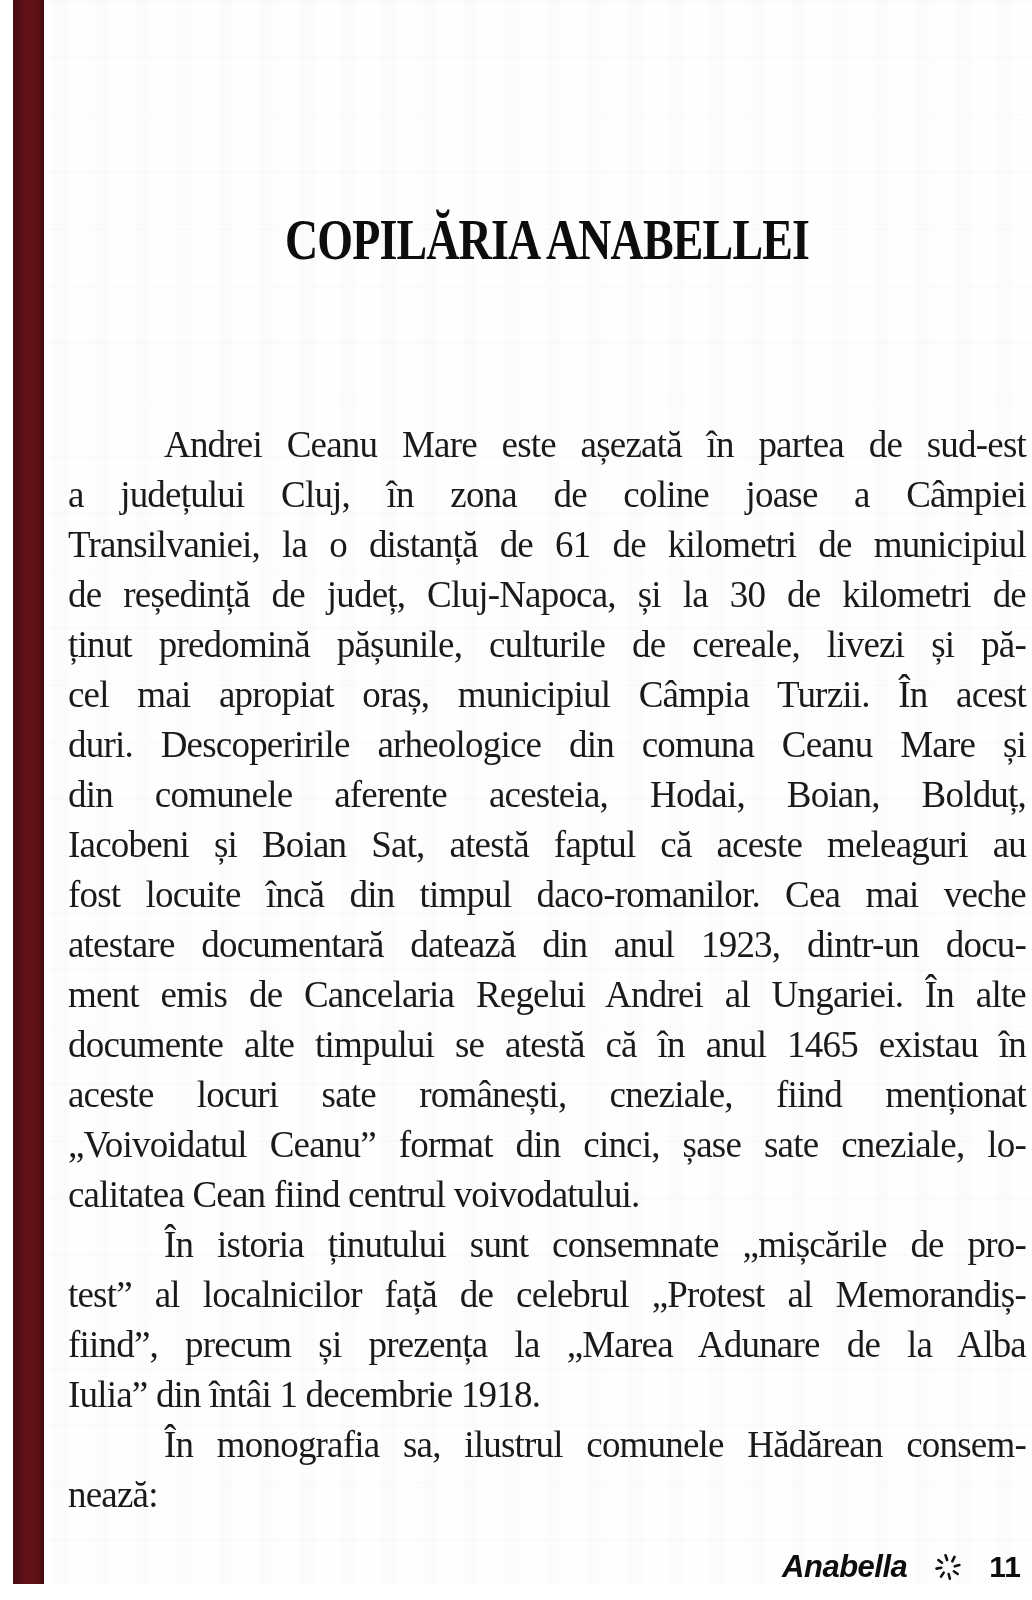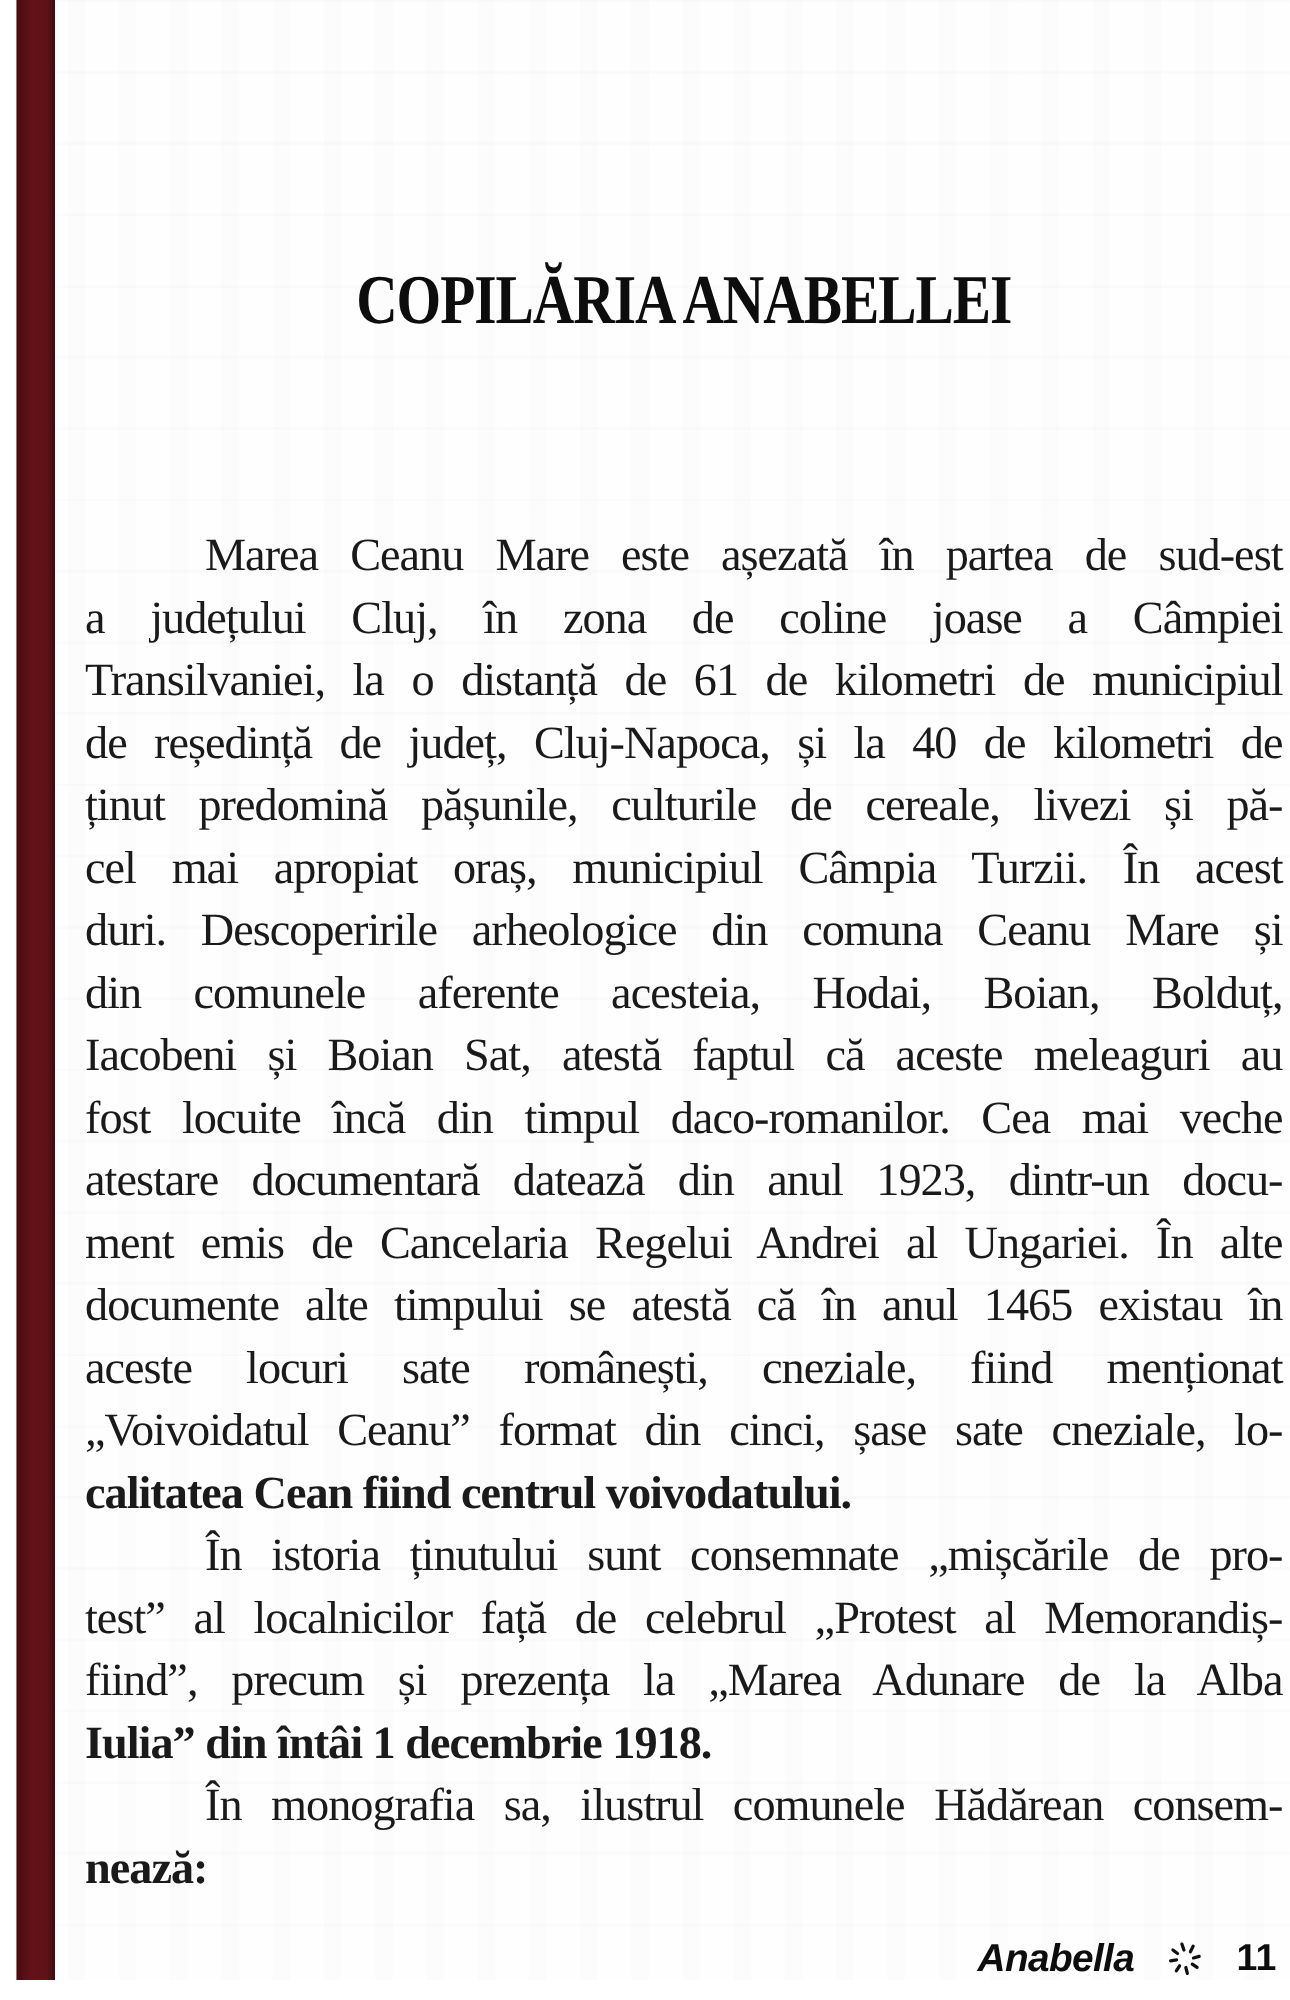--- a/index.html
+++ b/index.html
@@ -57,21 +57,21 @@
     width: 958px;
     font-size: 37px;
     line-height: 50px;
     letter-spacing: -0.8px;
     color: #1a1a1a;
   }
 
   .ln { height: 50px; }
   .jst { text-align: justify; text-align-last: justify; }
   .ind { padding-left: 96px; }
-  .plain { text-align: left; white-space: nowrap; font-weight: bold; }
+  .plain { text-align: left; white-space: nowrap; }
 
   .footer {
     position: absolute;
     top: 1549px;
     right: 24px;
     display: flex;
     align-items: center;
     gap: 20px;
     font-family: "Liberation Sans", sans-serif;
     color: #0d0d0d;
@@ -93,24 +93,24 @@
 
 <div class="page">
 
   <div class="scan-noise"></div>
 
   <div class="spine-strip"></div>
 
   <div class="chapter-title">COPILĂRIA ANABELLEI</div>
 
   <div class="body-text">
-    <div class="ln jst ind">Marea Ceanu Mare este așezată în partea de sud-est</div>
+    <div class="ln jst ind">Andrei Ceanu Mare este așezată în partea de sud-est</div>
     <div class="ln jst">a județului Cluj, în zona de coline joase a Câmpiei</div>
     <div class="ln jst">Transilvaniei, la o distanță de 61 de kilometri de municipiul</div>
-    <div class="ln jst">de reședință de județ, Cluj-Napoca, și la 40 de kilometri de</div>
+    <div class="ln jst">de reședință de județ, Cluj-Napoca, și la 30 de kilometri de</div>
     <div class="ln jst">ținut predomină pășunile, culturile de cereale, livezi și pă-</div>
     <div class="ln jst">cel mai apropiat oraș, municipiul Câmpia Turzii. În acest</div>
     <div class="ln jst">duri. Descoperirile arheologice din comuna Ceanu Mare și</div>
     <div class="ln jst">din comunele aferente acesteia, Hodai, Boian, Bolduț,</div>
     <div class="ln jst">Iacobeni și Boian Sat, atestă faptul că aceste meleaguri au</div>
     <div class="ln jst">fost locuite încă din timpul daco-romanilor. Cea mai veche</div>
     <div class="ln jst">atestare documentară datează din anul 1923, dintr-un docu-</div>
     <div class="ln jst">ment emis de Cancelaria Regelui Andrei al Ungariei. În alte</div>
     <div class="ln jst">documente alte timpului se atestă că în anul 1465 existau în</div>
     <div class="ln jst">aceste locuri sate românești, cneziale, fiind menționat</div>

